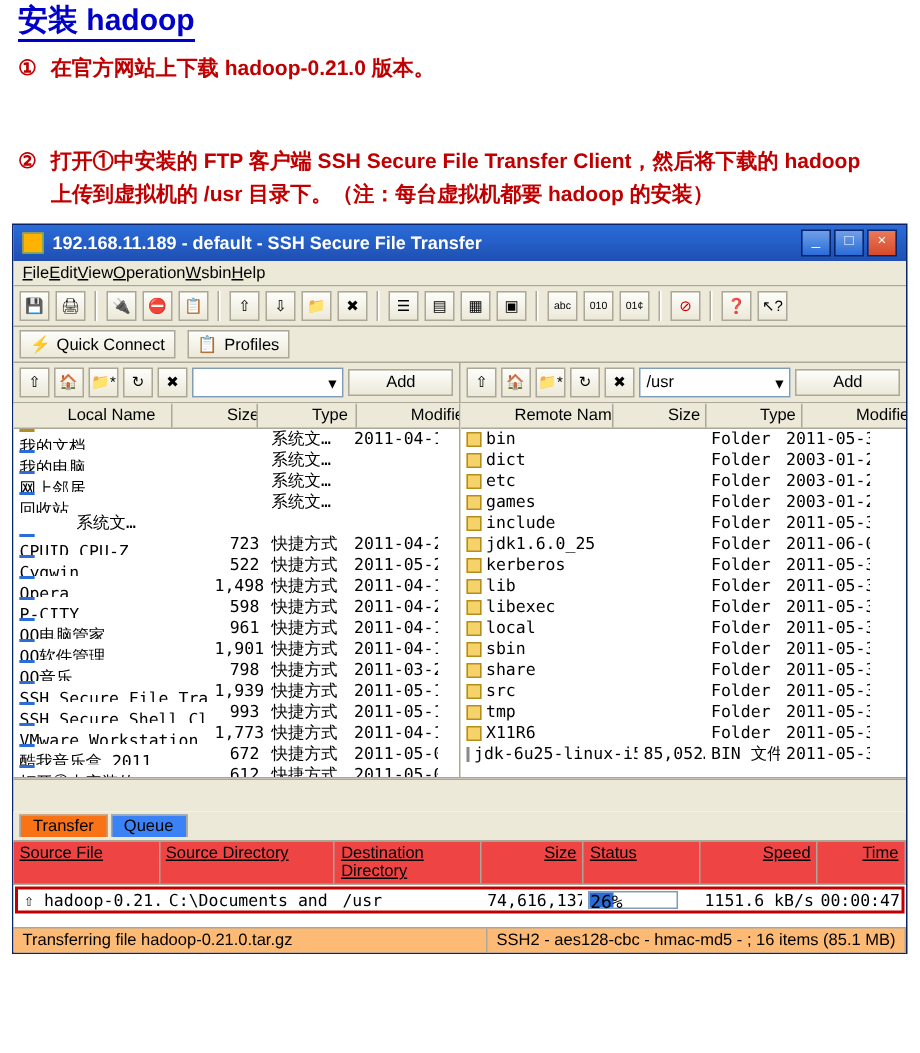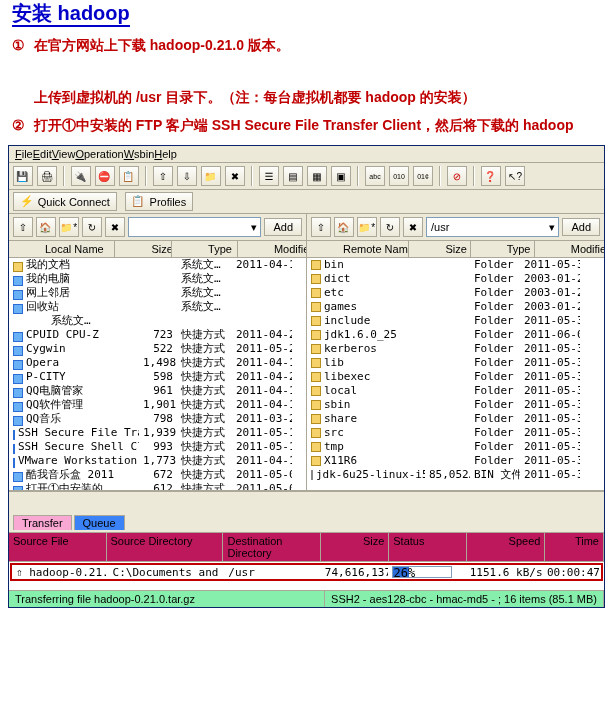--- a/index.html
+++ b/index.html
@@ -24,84 +24,93 @@
   .tbtn { width:20px; height:20px; border:1px solid #aca899; background:linear-gradient(#fdfdfb,#ece9d8); display:inline-flex; align-items:center; justify-content:center; font-size:10px; }
   .sep { width:2px; height:20px; border-left:1px solid #aca899; border-right:1px solid #fff; margin:0 2px; }
   .quickrow { background:#ece9d8; padding:2px 4px; display:flex; gap:8px; border-bottom:1px solid #aca899; }
   .quickbtn { border:1px solid #aca899; background:linear-gradient(#fdfdfb,#ece9d8); padding:2px 6px; display:flex; align-items:center; gap:4px; }
   .navrow { background:#ece9d8; display:flex; border-bottom:1px solid #aca899; }
   .navhalf { flex:1; display:flex; align-items:center; gap:3px; padding:3px 4px; border-right:1px solid #aca899; }
   .navhalf:last-child { border-right:none; }
   .pathbox { border:1px solid #7f9db9; background:#fff; height:20px; padding:0 4px; display:flex; align-items:center; }
   .pathbox.local { flex:1; min-width:60px; }
   .pathbox.remote { flex:1; min-width:60px; }
-  .addbtn { border:1px solid #aca899; background:linear-gradient(#fdfdfb,#ece9d8); padding:2px 8px; }
+  .addbtn { border:1px solid #aca899; background:linear-gradient(#fdfdfb,#ece9d8); padding:2px 24px; }
   .panes { display:flex; height:250px; background:#fff; border-bottom:1px solid #aca899; }
   .pane { flex:1; overflow:hidden; border-right:1px solid #aca899; display:flex; flex-direction:column; }
   .pane:last-child { border-right:none; }
   .colhead { display:flex; background:#ece9d8; border-bottom:1px solid #aca899; font-size:11px; }
   .colhead > div { border-right:1px solid #aca899; padding:2px 4px; overflow:hidden; white-space:nowrap;margin-left:32px; }
   .colhead > div:last-child { border-right:none; }
   .rows { flex:1; overflow:hidden; font-family: "SimSun", "MS Sans Serif", monospace; font-size:11px; }
   .row { display:flex; padding:0 0; height:14px; line-height:14px; white-space:nowrap; }
   .row > div { overflow:hidden; padding:0 4px; }
-  .L .c-name { width:130px; display:flex; align-items:flex-end; gap:3px; }
+  .L .c-name { width:130px; display:flex; align-items:flex-start; gap:3px;flex-direction:column; }
   .L .c-size { width:38px; text-align:right; }
   .L .c-type { width:55px; }
   .L .c-mod { width:60px; }
   .R .c-name { width:118px; display:flex; align-items:center; gap:3px; }
   .R .c-size { width:45px; text-align:right; }
   .R .c-type { width:50px; }
   .R .c-mod { width:60px; }
   .ficon { width:10px; height:10px; border:1px solid #888; display:inline-block; }
   .ficon.folder { background:#f5d26a; border-color:#b38e1e; }
   .ficon.file { background:#fff; }
   .ficon.app { background:#6ab0f5; border-color:#2a6cd8; }
   .transferpane { background:#fff; }
   .tabrow { background:#ece9d8; padding:2px 4px; border-bottom:1px solid #aca899; display:flex; gap:2px; }
-  .tab { border:1px solid #aca899; border-bottom:none; background:#f9a8d4; padding:1px 8px; font-size:11px; }
+  .tab { border:1px solid #aca899; border-bottom:none; background:#f97316; padding:1px 8px; font-size:11px; }
   .tab.inactive { background:#3b82f6; }
-  .thead { display:flex; background:#be185d; border-bottom:1px solid #aca899; font-size:11px; }
+  .thead { display:flex; background:#ef4444; border-bottom:1px solid #aca899; font-size:11px;text-decoration:underline; }
   .thead > div { border-right:1px solid #aca899; padding:2px 4px; }
   .trow { display:flex; font-family:"SimSun", monospace; font-size:11px; padding:1px 0; border:2px solid #c00000; margin:1px; align-items:center; height:18px; }
   .trow > div { padding:0 4px; overflow:hidden; white-space:nowrap; }
   .t-src { width:100px; } .t-sd { width:120px; } .t-dd { width:100px; } .t-sz { width:70px; text-align:right; } .t-st { width:80px; } .t-sp { width:80px; text-align:right; } .t-tm { width:60px; text-align:right; }
   .progress { border:1px solid #7f9db9; width:60px; height:12px; background:#fff; position:relative; }
   .progress .bar { background:#2a6cd8; height:100%; position:absolute; left:0; top:0; }
   .progress .pct { position:absolute; left:0; right:0; top:-1px; text-align:left; font-size:12px; color:#000; }
-  .statusbar { background:#86efac; border-top:1px solid #aca899; display:flex; font-size:11px; }
+  .statusbar { background:#fdba74; border-top:1px solid #aca899; display:flex; font-size:11px; }
   .statusbar > div { border-right:1px solid #aca899; padding:2px 6px; }
   .statusbar > div:first-child { flex:1; }
   .bottomspace { background:#ece9d8; height:22px; border-top:1px solid #aca899; }
 </style>
 </head>
 <body>
 
 <div class="doc">
   <div class="heading">
     <span class="blue-uw">
       <span>安装</span>
       <span>hadoop</span>
     </span>
   </div>
   <div class="step">
     <span class="num">①</span>
     <span>在官方网站上下载 hadoop-0.21.0 版本。</span>
   </div>
   <div style="height:30px"></div>
-  <div class="step" style="margin-top:0;padding-left:22px">
-    <span>上传到虚拟机的 /usr 目录下。（注：每台虚拟机都要 hadoop 的安装）</span>
-  </div>
   <div class="step">
     <span class="num">②</span>
     <span>打开①中安装的 FTP 客户端 SSH Secure File Transfer Client，然后将下载的 hadoop</span>
   </div>
+  <div class="step" style="margin-top:0;padding-left:22px">
+    <span>上传到虚拟机的 /usr 目录下。（注：每台虚拟机都要 hadoop 的安装）</span>
+  </div>
 </div>
 
 <div class="win">
+  <div class="titlebar">
+    <span class="icon"></span>
+    <span class="title">192.168.11.189 - default - SSH Secure File Transfer</span>
+    <div class="winbtns">
+      <div class="winbtn">_</div>
+      <div class="winbtn">□</div>
+      <div class="winbtn close">×</div>
+    </div>
+  </div>
 
   <div class="menubar">
     <span><span class="u">F</span><span>ile</span></span>
     <span><span class="u">E</span><span>dit</span></span>
     <span><span class="u">V</span><span>iew</span></span>
     <span><span class="u">O</span><span>peration</span></span>
     <span><span class="u">W</span><span>sbin</span></span>
     <span><span class="u">H</span><span>elp</span></span>
   </div>
 

